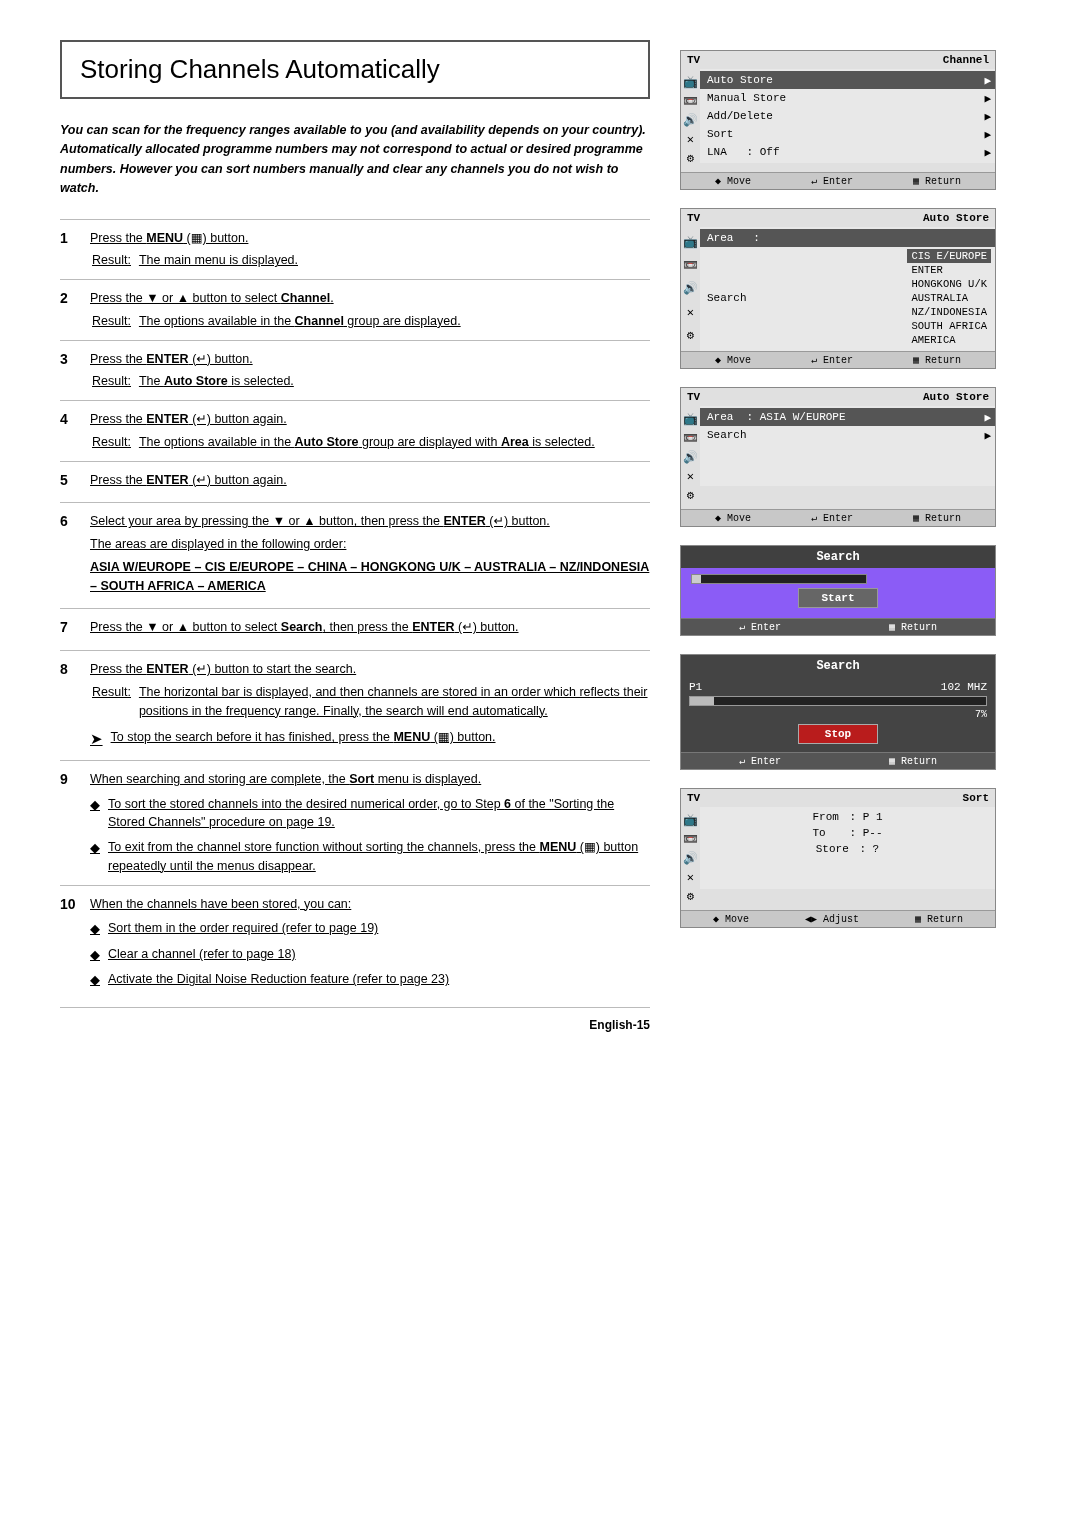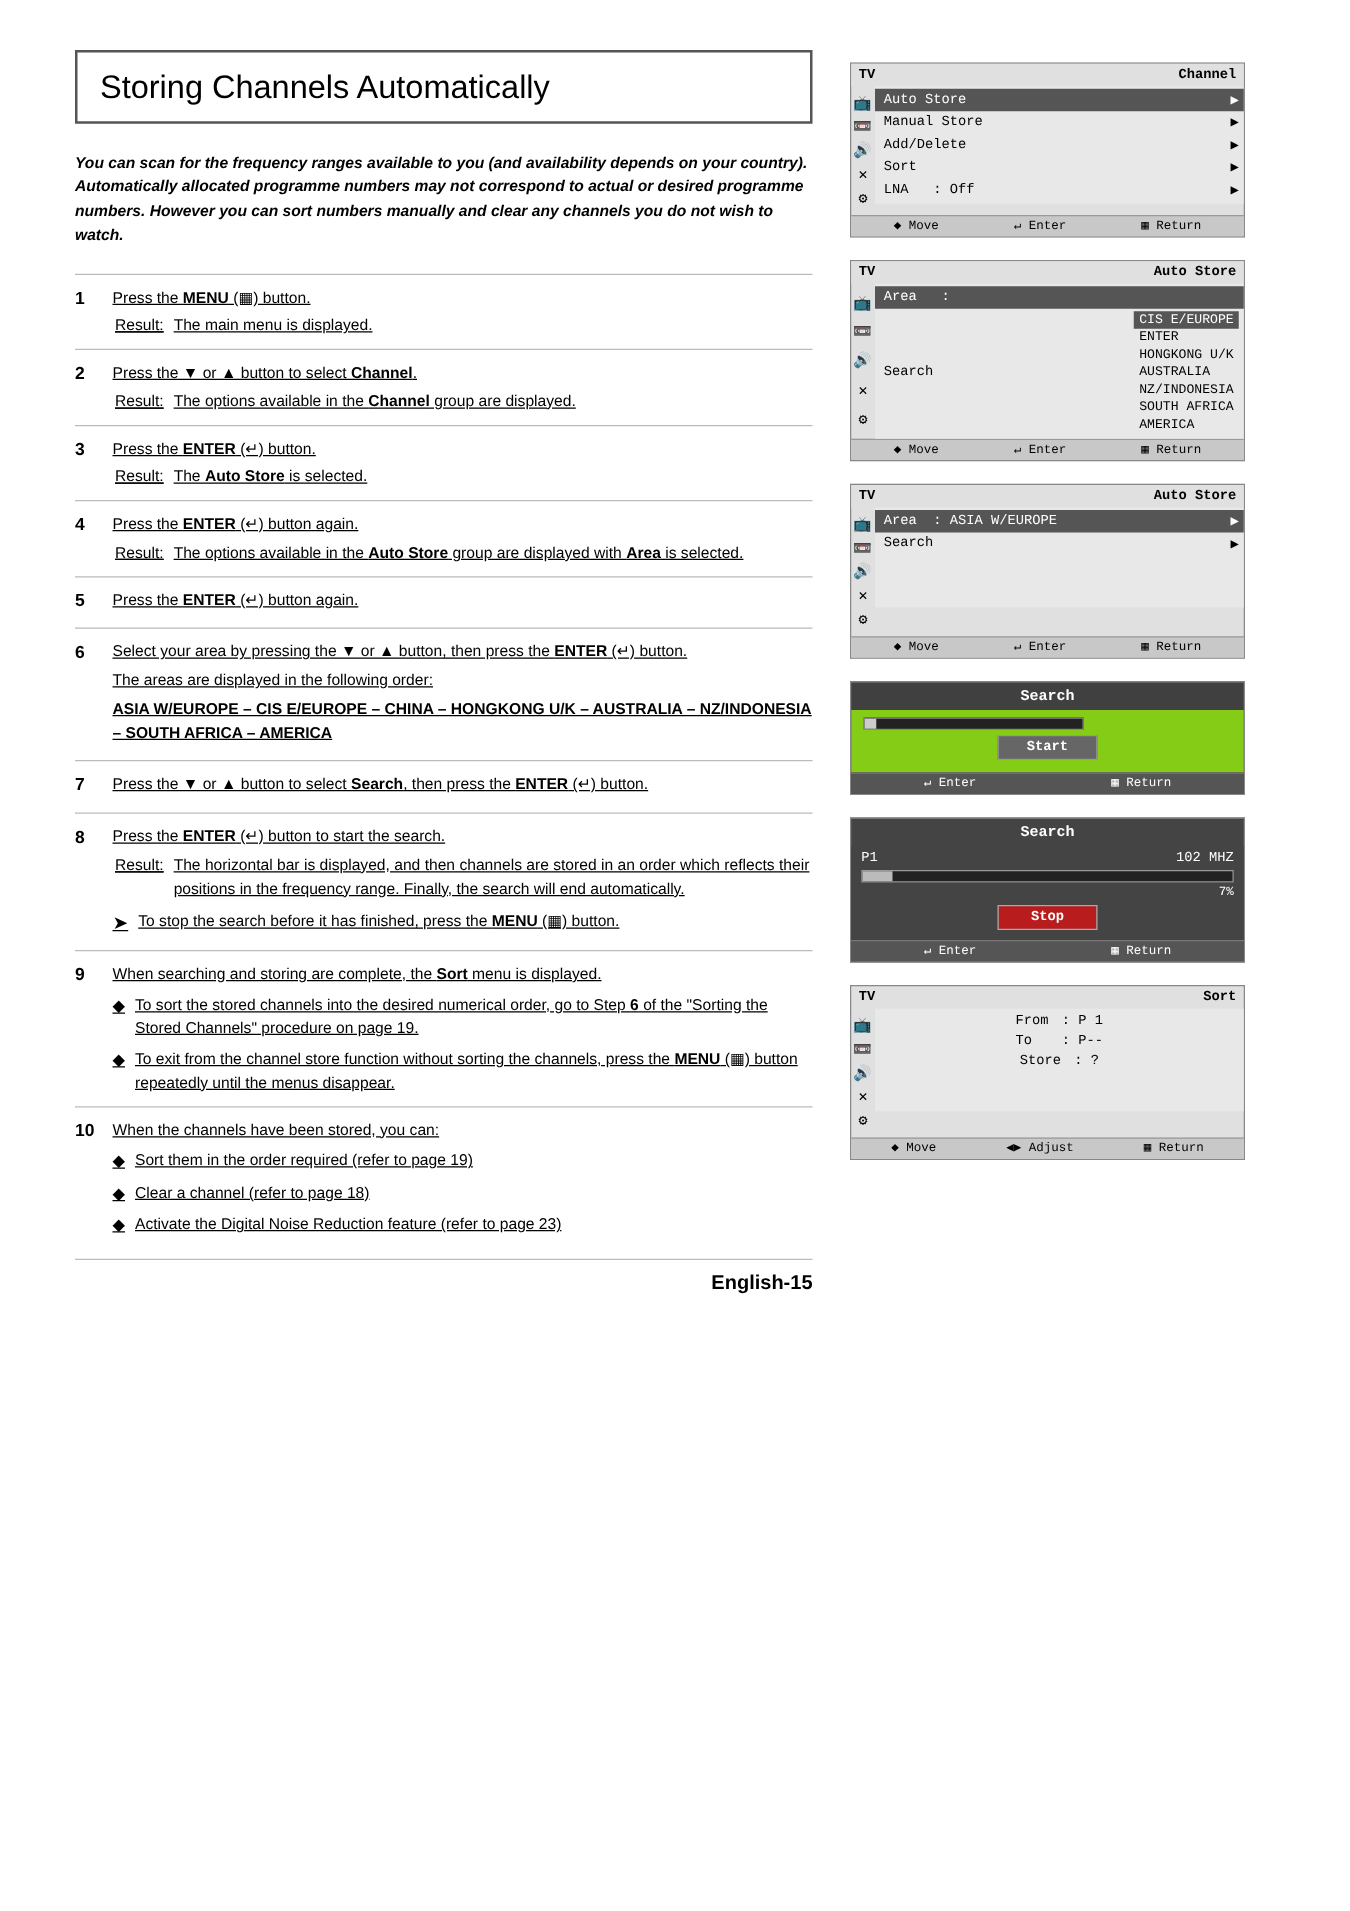--- a/index.html
+++ b/index.html
@@ -102,21 +102,21 @@
 
     
     .footer-row {
       border-top: 1px solid #bbb;
       display: flex;
       justify-content: flex-end;
       padding-top: 10px;
       margin-top: 8px;
     }
     .footer-text {
-      font-size: 16px;
+      font-size: 12px;
       font-weight: bold;
     }
 
     
     .tv-panel {
       border: 1.5px solid #888;
       background: #e0e0e0;
       font-size: 11px;
       font-family: 'Courier New', monospace;
     }
@@ -162,21 +162,21 @@
       font-size: 11px;
     }
     .search-dark-header {
       text-align: center;
       padding: 4px;
       font-weight: bold;
       font-size: 12px;
       color: #fff;
     }
     .search-bar-area {
-      background: #84cc16;
+      background: #8b5cf6;
       padding: 6px 10px;
     }
     .search-progress-bar {
       background: #222;
       height: 10px;
       width: 60%;
       border: 1px solid #888;
       margin-bottom: 4px;
     }
     .search-progress-fill {

